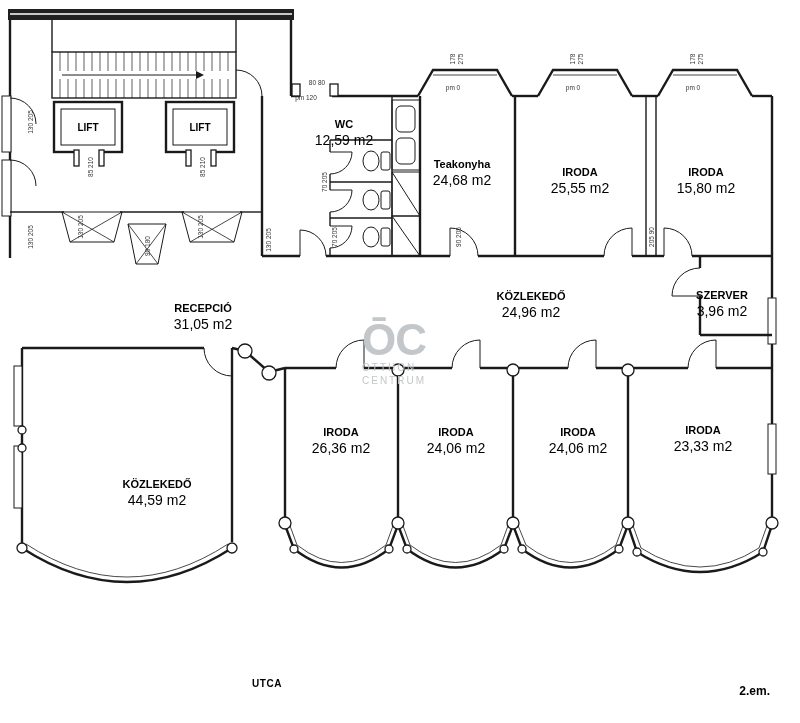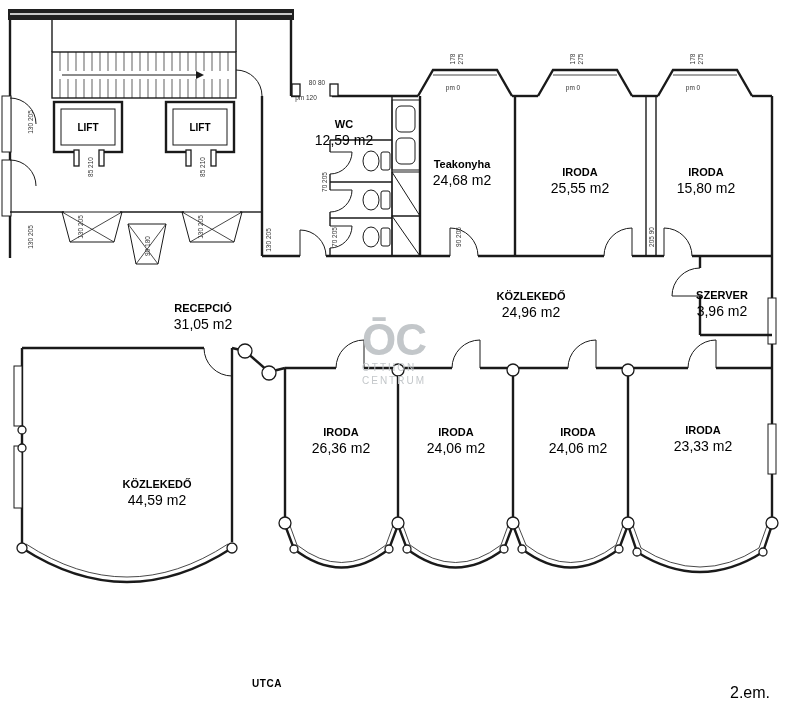--- a/index.html
+++ b/index.html
@@ -16,21 +16,21 @@
   .col{fill:#fff;stroke-width:1.3;}
   .whitebg{fill:#fff;}
   .fill-dark{fill:#1f1f1f;stroke:none;}
   .white{fill:#fff;stroke:none;}
   .whiteline{stroke:#fff;stroke-width:1.6;}
   .room-label{position:absolute;text-align:center;transform:translate(-50%,0);line-height:1.3;white-space:nowrap;margin-top:12px;}
   .rname{font-weight:bold;font-size:11px;}
   .rarea{font-size:14px;}
   .lift-label{position:absolute;transform:translate(-50%,-50%);font-weight:bold;font-size:10px;}
   .street-label{position:absolute;transform:translate(-50%,0);font-weight:bold;font-size:10px;letter-spacing:.5px;}
-  .floor-label{position:absolute;transform:translate(-100%,0);font-weight:normal;font-size:16px;}
+  .floor-label{position:absolute;transform:translate(-100%,0);font-weight:bold;font-size:12px;}
   .watermark{position:absolute;left:394px;top:318px;transform:translate(-50%,0);text-align:left;color:#c3c7ca;}
   .wm-logo{font-size:44px;font-weight:bold;line-height:1;letter-spacing:-1px;}
   .wm-line{font-size:10px;font-weight:normal;letter-spacing:2px;line-height:1.25;}
   .dim{position:absolute;font-size:6.5px;color:#333;white-space:nowrap;}
 </style>
 </head>
 <body>
 
 <div id="plan">
 

